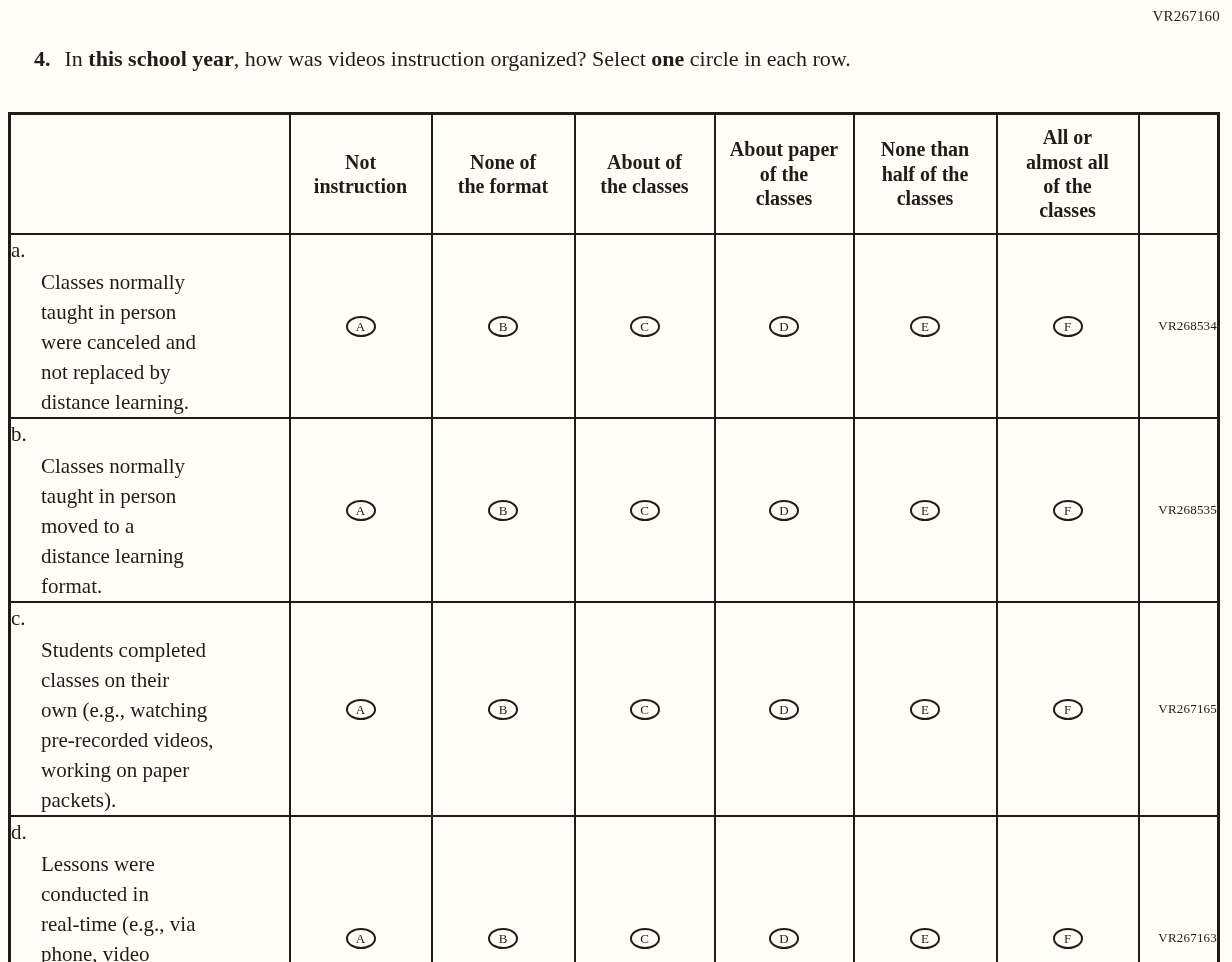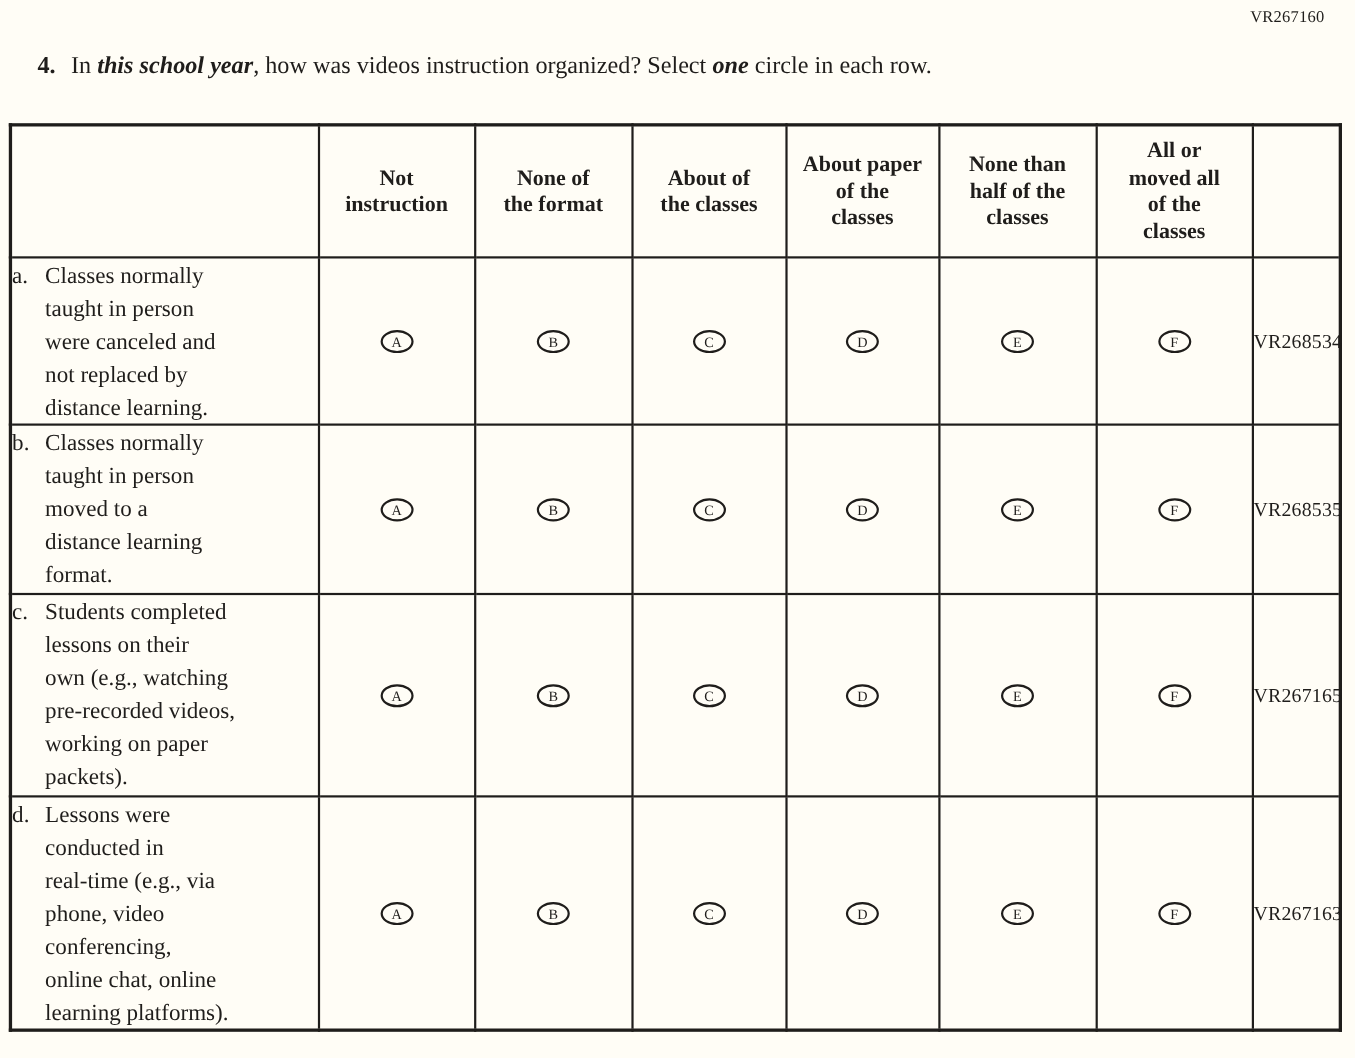--- a/index.html
+++ b/index.html
@@ -11,34 +11,34 @@
   .page{
     position:relative;
     width:1232px;
     height:962px;
     background:#fffdf6;
     overflow:hidden;
   }
   .top-code{
     position:absolute;
     top:8px;
-    right:28px;
+    right:12px;
     font-size:15px;
     letter-spacing:.2px;
   }
   .question{
     position:absolute;
     top:46px;
     left:34px;
     right:20px;
     font-size:22px;
     display:flex;
   }
   .qnum{font-weight:bold;margin-right:14px;}
-  .b{font-weight:bold;font-style:italic;}
+  .b{font-weight:bold;}
   table.grid{
     position:absolute;
     top:112px;
     left:8px;
     width:1209px;
     border-collapse:collapse;
     table-layout:fixed;
     background:#fffdf6;
   }
   table.grid{border:3px solid #1f1d1b;}
@@ -63,43 +63,43 @@
   tbody tr:nth-child(3){height:184px;}
   tbody tr:nth-child(4){height:209px;}
   td.stem{
     vertical-align:top;
     padding:3px 2px 3px 7px;
     font-size:21px;
     line-height:30px;
   }
   .stem-inner{display:flex;}
   .item-letter{flex:0 0 30px;}
-  .item-text{flex:1;white-space:pre-line;}
+  .item-text{flex:1;white-space:pre-line;margin-top:32px;}
   td.opt{text-align:center;vertical-align:middle;}
   .bubble{
     display:inline-flex;
     align-items:center;
     justify-content:center;
     width:30px;
     height:21px;
     border:2px solid #1f1d1b;
     border-radius:50%;
     box-sizing:border-box;
     cursor:pointer;
     background:#fffdf6;
   }
   .bl{
     font-size:13px;
     line-height:1;
     font-family:"Liberation Serif","DejaVu Serif",serif;
   }
   td.code{
-    text-align:left;
+    text-align:right;
     vertical-align:middle;
-    font-size:18px;
+    font-size:13px;
     letter-spacing:.2px;
   }
 </style>
 </head>
 <body>
 
 <div class="page">
 
   <div class="top-code">VR267160</div>
 
@@ -128,21 +128,21 @@
 the format</th>
           <th>About of
 the classes</th>
           <th>About paper
 of the
 classes</th>
           <th>None than
 half of the
 classes</th>
           <th>All or
-moved all
+almost all
 of the
 classes</th>
           <th></th>
         </tr>
     </thead>
     <tbody>
         <tr>
           <td class="stem">
             <div class="stem-inner">
               <span class="item-letter">a.</span>
@@ -202,21 +202,21 @@
           <td class="opt"><span class="bubble">
               <span class="bl">F</span>
             </span></td>
           <td class="code">VR268535</td>
         </tr>
         <tr>
           <td class="stem">
             <div class="stem-inner">
               <span class="item-letter">c.</span>
               <span class="item-text">Students completed
-lessons on their
+classes on their
 own (e.g., watching
 pre-recorded videos,
 working on paper
 packets).</span>
             </div>
           </td>
           <td class="opt"><span class="bubble">
               <span class="bl">A</span>
             </span></td>
           <td class="opt"><span class="bubble">

